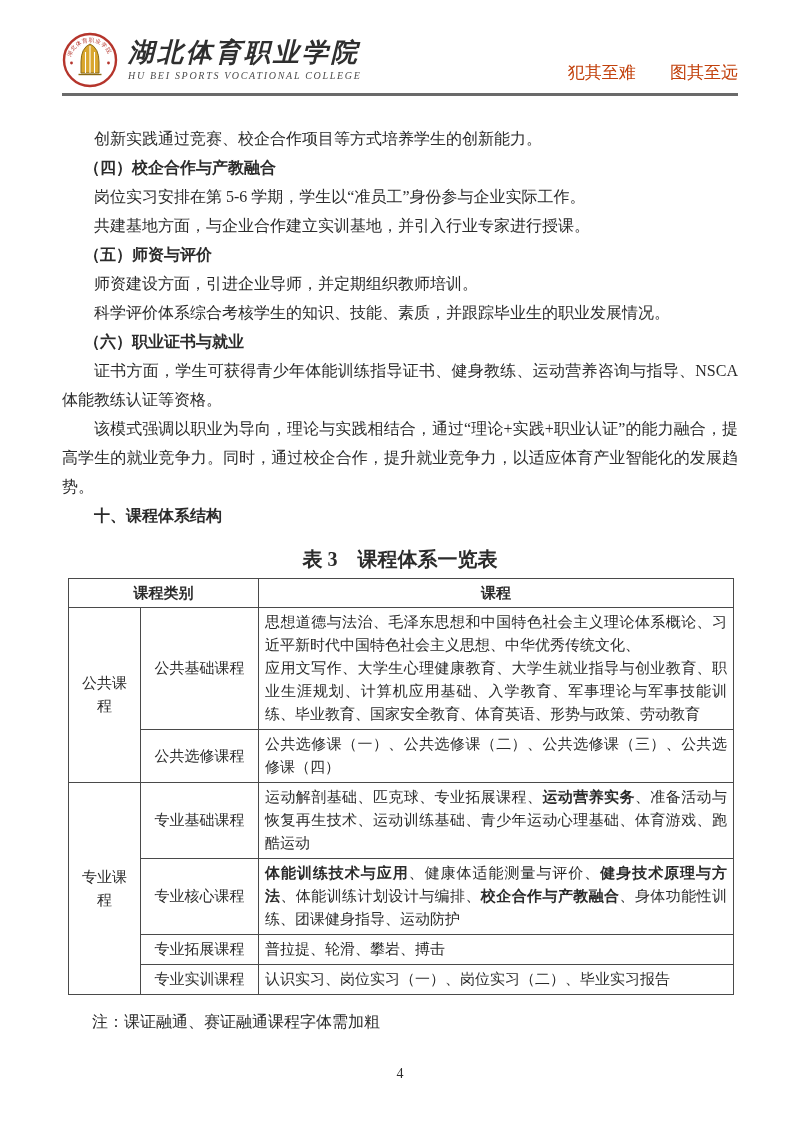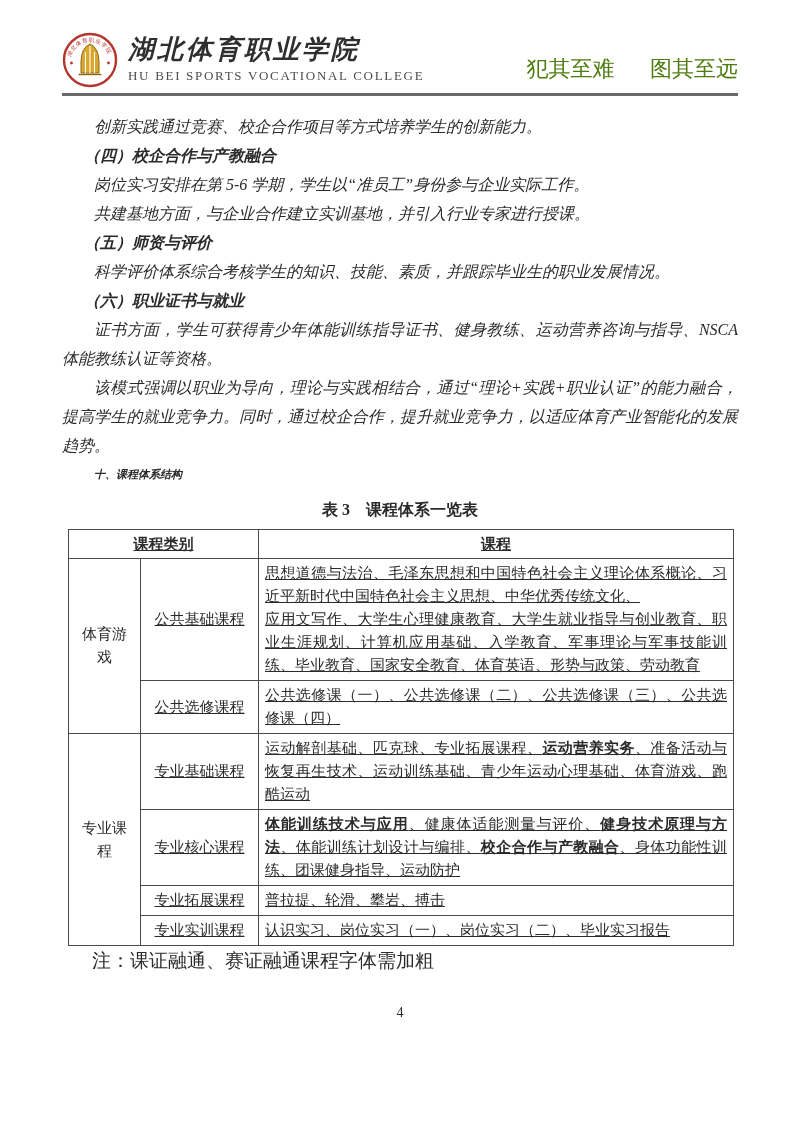--- a/index.html
+++ b/index.html
@@ -26,78 +26,79 @@
   .brand-text .zh {
     font-size: 26px;
     font-weight: 700;
     font-style: italic;
     letter-spacing: 3px;
     color: #2f2f2f;
     line-height: 1.1;
     white-space: nowrap;
   }
   .brand-text .en {
-    font-size: 13px;
+    font-size: 10px;
     letter-spacing: 1.7px;
     color: #4c4c4c;
     margin-top: 3px;
     white-space: nowrap;
+    font-style: italic;
   }
   .motto {
-    font-size: 22px;
-    color: #4d7c0f;
+    font-size: 17px;
+    color: #c2410c;
     padding-bottom: 4px;
     white-space: nowrap;
   }
   .motto .m2 { margin-left: 30px; }
   .rule {
     height: 3px;
     background: #6a6a6a;
     margin-top: 5px;
   }
   
-  .body-text { margin-top: 16px; font-size: 16px; line-height: 29px; text-align: justify; font-style: italic; }
+  .body-text { margin-top: 28px; font-size: 16px; line-height: 29px; text-align: justify; }
   .line { min-height: 29px; }
   .line.para { text-indent: 32px; }
   .line.heading { font-weight: 700; padding-left: 22px; }
-  .line.section { font-weight: 700; padding-left: 32px; font-family: "Liberation Sans", "DejaVu Sans", sans-serif; font-size: 11px; }
+  .line.section { font-weight: 700; padding-left: 32px; font-family: "Liberation Sans", "DejaVu Sans", sans-serif; font-size: 16px; }
   
   .tbl-caption {
     text-align: center;
     font-weight: 700;
-    font-size: 16px;
+    font-size: 20px;
     line-height: 30px;
-    margin-top: 6px;
+    margin-top: 14px;
   }
   table.course {
     border-collapse: collapse;
     width: 665px;
     margin: 4px 0 0 6px;
     table-layout: fixed;
     font-size: 15px;
   }
   table.course th, table.course td {
     border: 1px solid #4a4a4a;
     line-height: 23px;
     padding: 3px 6px;
     vertical-align: middle;
-    text-decoration: underline;
   }
   table.course th { font-weight: 700; text-align: center; height: 29px; padding: 1px 4px; }
   col.c1 { width: 72px; }
   col.c2 { width: 118px; }
   col.c3 { width: 475px; }
   td.group-label { text-align: center; padding: 2px; }
   td.group-label .wrap { display: inline-block; width: 48px; line-height: 23px; }
   td.category { text-align: center; white-space: nowrap; padding: 2px; }
   td.courses { text-align: justify; margin-top: 36px; }
   td.courses .b { font-weight: 700; }
   .tbl-note {
-    font-size: 19px;
+    font-size: 16px;
     line-height: 29px;
+    margin-top: 12px;
     padding-left: 30px;
   }
   
   .pagenum {
     text-align: center;
     font-size: 14px;
     margin-top: 30px;
     color: #2b2b2b;
   }
 </style>
@@ -135,20 +136,21 @@
     </div>
   </header>
   <div class="rule"></div>
 
   <main class="body-text" id="body-content">
       <div class="line para">创新实践通过竞赛、校企合作项目等方式培养学生的创新能力。</div>
       <div class="line heading">（四）校企合作与产教融合</div>
       <div class="line para">岗位实习安排在第 5-6 学期，学生以“准员工”身份参与企业实际工作。</div>
       <div class="line para">共建基地方面，与企业合作建立实训基地，并引入行业专家进行授课。</div>
       <div class="line heading">（五）师资与评价</div>
+      <div class="line para">师资建设方面，引进企业导师，并定期组织教师培训。</div>
       <div class="line para">科学评价体系综合考核学生的知识、技能、素质，并跟踪毕业生的职业发展情况。</div>
       <div class="line heading">（六）职业证书与就业</div>
       <div class="line para">证书方面，学生可获得青少年体能训练指导证书、健身教练、运动营养咨询与指导、NSCA体能教练认证等资格。</div>
       <div class="line para">该模式强调以职业为导向，理论与实践相结合，通过“理论+实践+职业认证”的能力融合，提高学生的就业竞争力。同时，通过校企合作，提升就业竞争力，以适应体育产业智能化的发展趋势。</div>
       <div class="line section">十、课程体系结构</div>
     </main>
 
   <div class="tbl-caption">表 3　课程体系一览表</div>
 
   <table class="course" id="course-table">
@@ -158,21 +160,21 @@
         <col class="c3">
       </colgroup>
     <thead>
       <tr>
         <th colspan="2">课程类别</th>
         <th>课程</th>
       </tr>
     </thead>
     <tbody id="course-table-body">
         <tr>
-          <td class="group-label" rowspan="2"><span class="wrap">体育游戏</span></td>
+          <td class="group-label" rowspan="2"><span class="wrap">公共课程</span></td>
           <td class="category">公共基础课程</td>
           <td class="courses"><span>思想道德与法治、毛泽东思想和中国特色社会主义理论体系概论、习近平新时代中国特色社会主义思想、中华优秀传统文化、</span><br><span>应用文写作、大学生心理健康教育、大学生就业指导与创业教育、职业生涯规划、计算机应用基础、入学教育、军事理论与军事技能训练、毕业教育、国家安全教育、体育英语、形势与政策、劳动教育</span></td>
         </tr>
         <tr>
           <td class="category">公共选修课程</td>
           <td class="courses"><span>公共选修课（一）、公共选修课（二）、公共选修课（三）、公共选修课（四）</span></td>
         </tr>
         <tr>
           <td class="group-label" rowspan="4"><span class="wrap">专业课程</span></td>
           <td class="category">专业基础课程</td>

